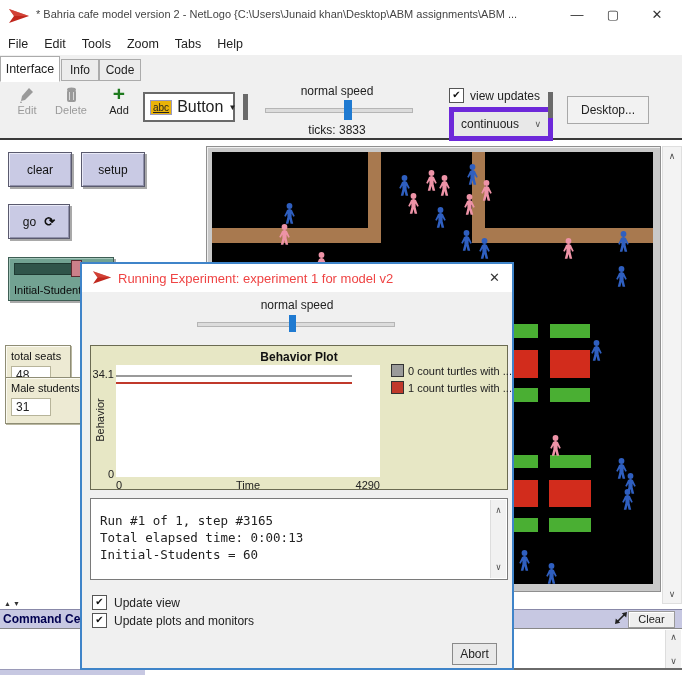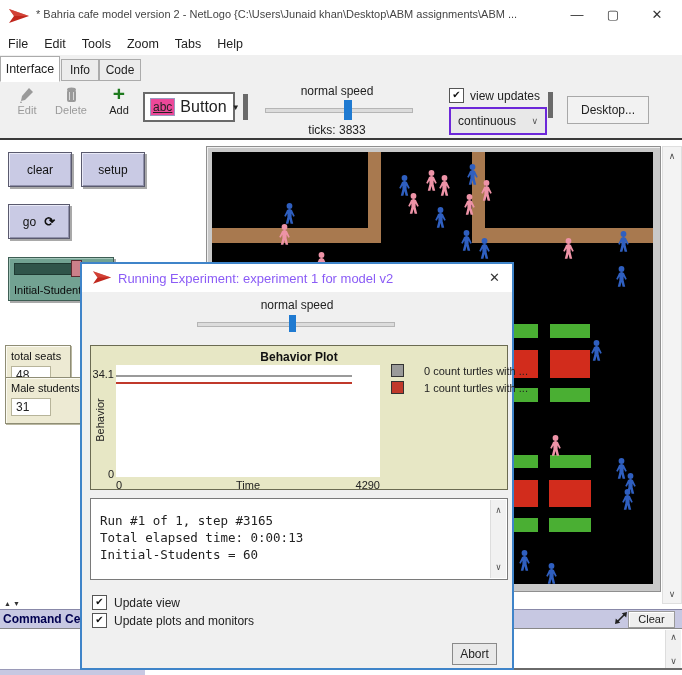--- a/index.html
+++ b/index.html
@@ -16,23 +16,23 @@
   
   #tabbar{left:0;top:55px;width:682px;height:27px;background:#f0f0f0;}
   .tab{font-size:12px;text-align:center;background:#ececec;border:1px solid #ababab;}
   .tab.active{background:#fff;border-bottom:1px solid #fff;font-size:12.5px;}
   
   #toolbar{left:0;top:82px;width:682px;height:56px;background:#f0f0f0;border-bottom:2px solid #3a3a3a;}
   .tool-label{font-size:11px;text-align:center;}
   .disabled{color:#9a9a9a;}
   .sep{background:#6a6a6a;}
   #widget-dropdown{display:flex;align-items:center;background:#fff;border:2px solid #6a6a6a;padding:0 5px;gap:5px;}
-  .chip{background:#ec4899;border:1px solid #9a9ac0;font-size:12px;padding:1px 2px;color:#222;text-decoration:underline;}
+  .chip{background:#eab308;border:1px solid #9a9ac0;font-size:10px;padding:1px 2px;color:#222;text-decoration:underline;}
   .win-btn{background:#f2f2f2;border:1px solid #a8a8a8;font-size:12px;display:flex;align-items:center;justify-content:center;}
-  .drop{background:#e8e8e8;border:2px solid #6d28d9;font-size:12px;display:flex;align-items:center;justify-content:space-between;padding:0 7px;}
+  .drop{background:#e8e8e8;border:5px solid #6d28d9;font-size:12px;display:flex;align-items:center;justify-content:space-between;padding:0 7px;}
   .slider-track{background:#dcdcdc;border:1px solid #b5b5b5;height:3px;}
   .slider-handle{background:#1f7ad1;width:8px;}
   .cb{width:13px;height:13px;background:#fff;border:1px solid #555;font-size:10px;line-height:12px;text-align:center;color:#111;}
   
   .nl-btn{background:#c9cae4;border:1px solid #5a5a6e;box-shadow:2px 2px 0 #a9a9a9, inset 1px 1px 0 #e9eaf7, inset -1px -1px 0 #9091ab;
           display:flex;align-items:center;justify-content:center;font-size:12px;color:#111;}
   .monitor{background:#edead3;border:1px solid #8f8d75;box-shadow:1px 1px 0 #b9b7a0, inset 1px 1px 0 #fbfaf0;}
   .monitor .mlabel{position:absolute;left:5px;top:4px;font-size:11px;color:#111;}
   .monitor .mfield{position:absolute;left:5px;top:20px;background:#fff;border:1px solid #b7b49a;font-size:12px;padding:1px 4px;}
   #slider-widget{background:#72a292;border:1px solid #3e5e54;box-shadow:2px 2px 0 #a9a9a9, inset 1px 1px 0 #a5c7bb;}
@@ -51,31 +51,31 @@
   
   #cc-header{left:0;top:609px;width:682px;height:18px;background:#c7c8e2;border-top:1px solid #8888a8;border-bottom:1px solid #9a9ab8;}
   #cc-title{position:absolute;left:3px;top:2px;font-size:12px;font-weight:bold;color:#000050;white-space:nowrap;}
   #cc-clear{position:absolute;right:7px;top:1px;width:45px;height:15px;background:#efefef;border:1px solid #9a9a9a;box-shadow:inset 1px 1px 0 #fff;font-size:11px;text-align:center;line-height:14px;}
   #cc-area{left:0;top:628px;width:682px;height:40px;background:#fff;border-top:1px solid #888;}
   #observer-box{left:0;top:669px;width:145px;height:6px;background:#c7c8e2;border-top:1px solid #9a9ab8;}
   #cmd-input-strip{left:146px;top:668px;width:536px;height:2px;background:#6a6a6a;}
   
   #dialog{left:80px;top:262px;width:434px;height:408px;background:#f0f0f0;border:2px solid #3f84c9;box-sizing:border-box;z-index:10;}
   #dlg-titlebar{position:absolute;left:0;top:0;width:100%;height:28px;background:#fff;}
-  #dlg-title{position:absolute;left:36px;top:7px;font-size:13px;color:#8b5cf6;}
+  #dlg-title{position:absolute;left:36px;top:7px;font-size:13px;color:#ef4444;}
   #dlg-close{position:absolute;right:12px;top:6px;font-size:13px;color:#333;}
   #plot-widget{position:absolute;left:8px;top:81px;width:418px;height:145px;background:#e7e7c5;border:1px solid #6b6b52;box-sizing:border-box;}
   #plot-title{position:absolute;left:0;top:4px;width:100%;text-align:center;font-weight:bold;font-size:12px;color:#111;}
   #plot-area{position:absolute;left:25px;top:19px;width:264px;height:112px;background:#fff;}
   .plot-line{position:absolute;left:0;height:2px;}
   #ylab-max{position:absolute;left:0px;top:22px;width:23px;text-align:right;font-size:11px;}
   #ylab-min{position:absolute;left:8px;top:122px;width:15px;text-align:right;font-size:11px;}
   #ylabel{position:absolute;left:-31px;top:68px;width:80px;text-align:center;font-size:11px;transform:rotate(-90deg);}
   .xlab{position:absolute;top:133px;font-size:11px;}
-  .legend-row{position:absolute;left:300px;display:flex;align-items:center;gap:20px;font-size:11px;white-space:nowrap;}
+  .legend-row{position:absolute;left:300px;display:flex;align-items:center;gap:4px;font-size:11px;white-space:nowrap;}
   .legend-swatch{width:11px;height:11px;border:1px solid #333;}
   #dlg-output{position:absolute;left:8px;top:234px;width:418px;height:82px;background:#fff;border:1px solid #7a7a7a;box-sizing:border-box;
               font-family:"DejaVu Sans Mono",monospace;font-size:12.5px;line-height:17px;padding:13px 9px;}
   .dlg-cbrow{position:absolute;left:10px;display:flex;align-items:center;gap:7px;font-size:12px;}
   #abort-btn{position:absolute;left:370px;top:379px;width:43px;height:20px;background:#e9e9e9;border:1px solid #8a8a8a;font-size:12px;
              display:flex;align-items:center;justify-content:center;}
   .mini-scroll{position:absolute;right:1px;top:1px;bottom:1px;width:15px;background:#f1f1f1;border-left:1px solid #ddd;}
 </style>
 </head>
 <body>

